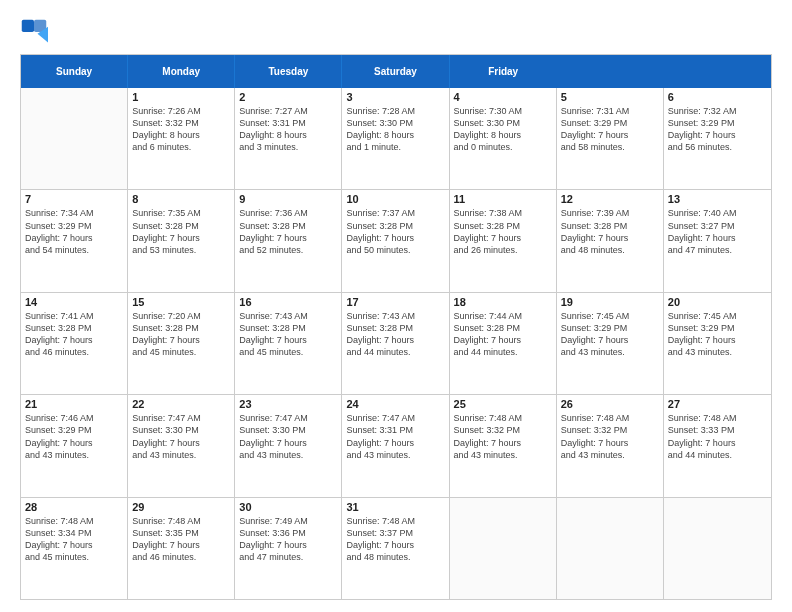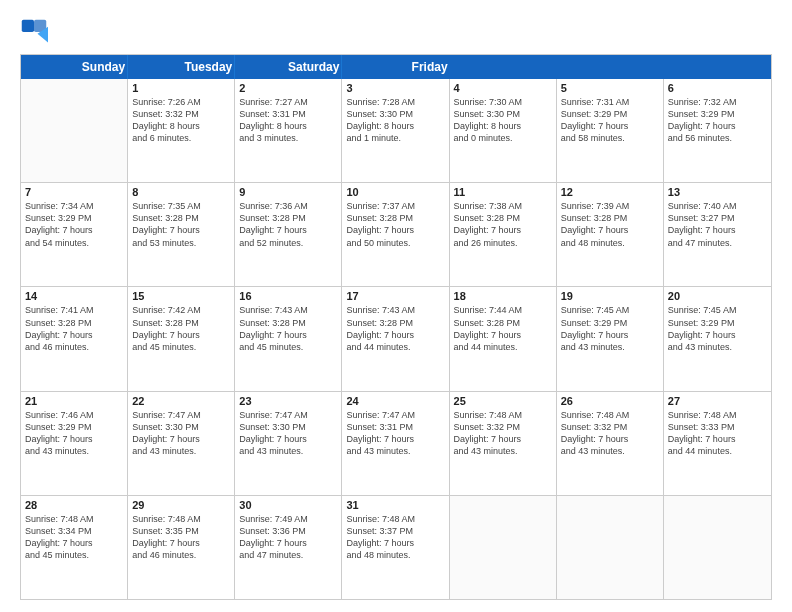--- a/index.html
+++ b/index.html
@@ -58,24 +58,24 @@
       flex-direction: column;
       border: 1px solid #ccc;
     }
     .cal-header-row {
       display: grid;
       grid-template-columns: repeat(7, 1fr);
       background: #1565c0;
     }
     .cal-header-cell {
       color: #fff;
-      font-size: 12px;
+      font-size: 10px;
       font-weight: bold;
-      text-align: right;
-      padding: 5px 2px;
+      text-align: center;
+      padding: 11px 2px;
       border-right: 1px solid #1a76d2;
     }
     .cal-header-cell:last-child { border-right: none; }
     .cal-body {
       flex: 1;
       display: flex;
       flex-direction: column;
     }
     .cal-row {
       display: grid;
@@ -126,20 +126,21 @@
     </div>
     <div class="title-block">
       <div class="main-title"></div>
       <div class="subtitle"></div>
     </div>
   </div>
 
   <div class="calendar">
     <div class="cal-header-row">
         <div class="cal-header-cell">Sunday</div>
+        <div class="cal-header-cell">Monday</div>
         <div class="cal-header-cell">Tuesday</div>
         <div class="cal-header-cell">Saturday</div>
         <div class="cal-header-cell">Friday</div>
       </div>
     <div class="cal-body">
         <div class="cal-row">
           <div class="cal-cell empty"></div>
           <div class="cal-cell">
             <span class="day-num">1</span>
             <span class="cell-line">Sunrise: 7:26 AM</span>
@@ -237,21 +238,21 @@
         <div class="cal-row">
           <div class="cal-cell">
             <span class="day-num">14</span>
             <span class="cell-line">Sunrise: 7:41 AM</span>
             <span class="cell-line">Sunset: 3:28 PM</span>
             <span class="cell-line">Daylight: 7 hours</span>
             <span class="cell-line">and 46 minutes.</span>
           </div>
           <div class="cal-cell">
             <span class="day-num">15</span>
-            <span class="cell-line">Sunrise: 7:42 AM</span>
+            <span class="cell-line">Sunrise: 7:20 AM</span>
             <span class="cell-line">Sunset: 3:28 PM</span>
             <span class="cell-line">Daylight: 7 hours</span>
             <span class="cell-line">and 45 minutes.</span>
           </div>
           <div class="cal-cell">
             <span class="day-num">16</span>
             <span class="cell-line">Sunrise: 7:43 AM</span>
             <span class="cell-line">Sunset: 3:28 PM</span>
             <span class="cell-line">Daylight: 7 hours</span>
             <span class="cell-line">and 45 minutes.</span>

